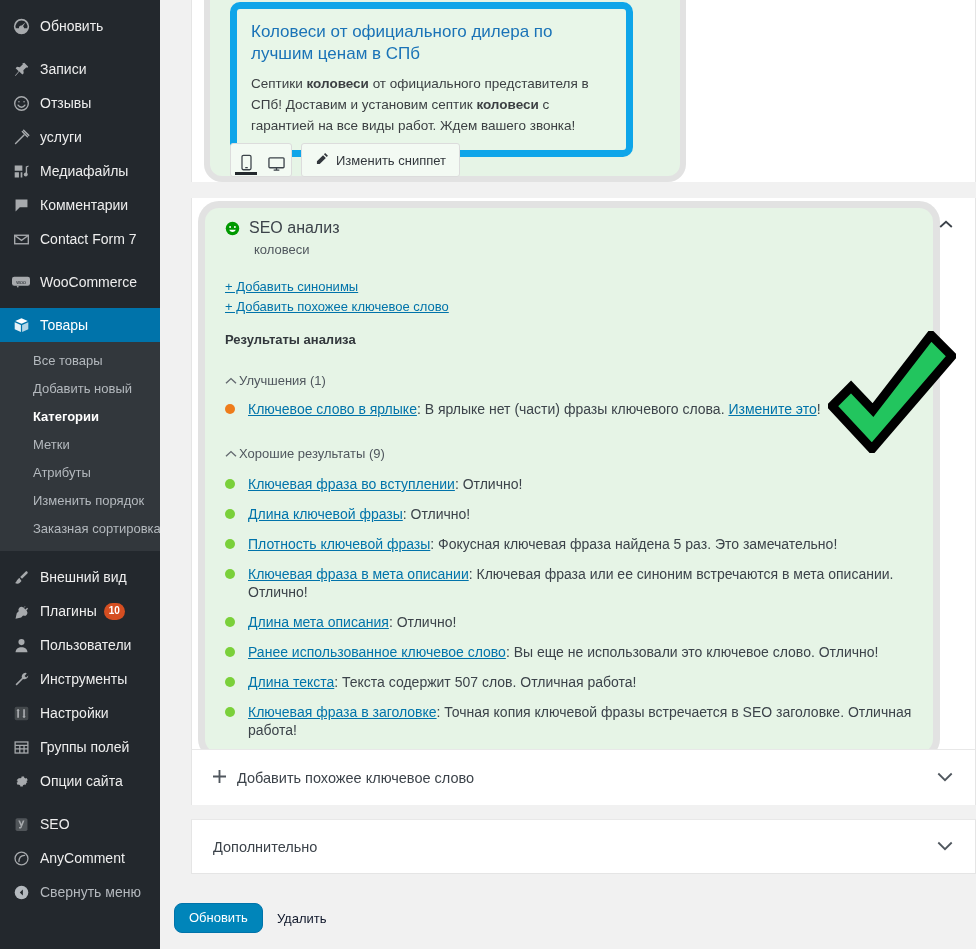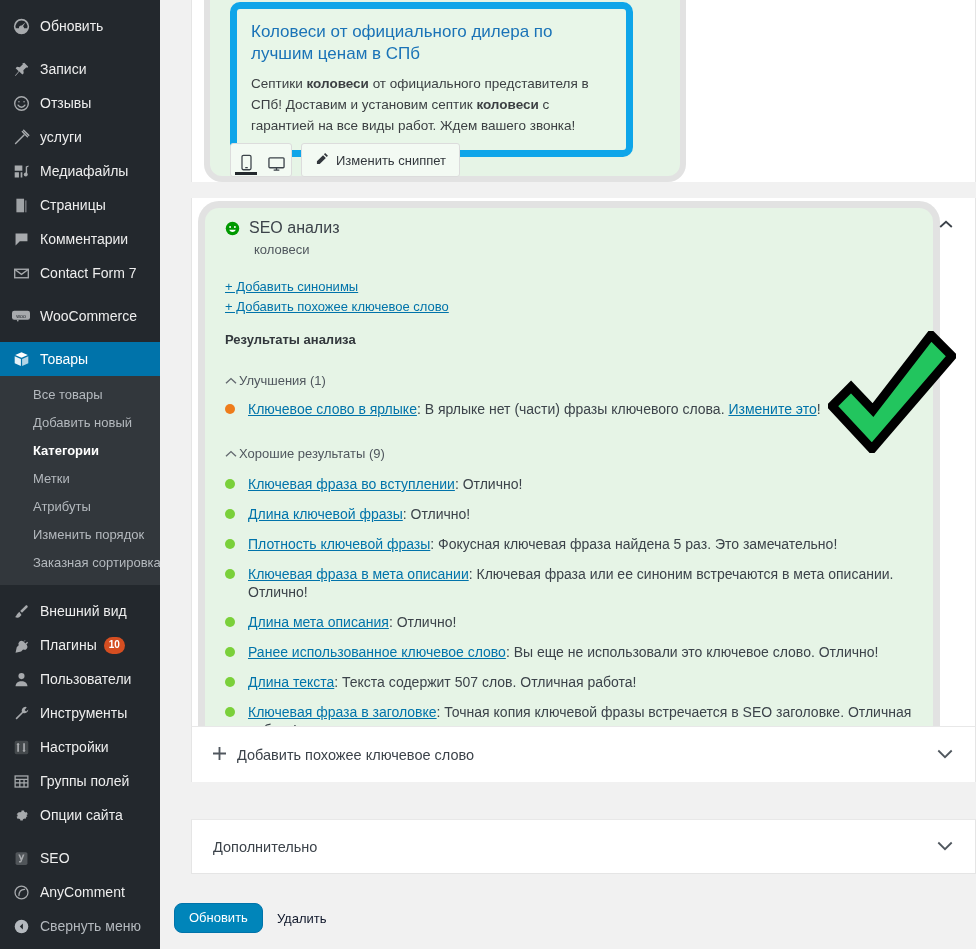--- a/index.html
+++ b/index.html
@@ -243,21 +243,21 @@
   }
   .panel-label {
     display: flex; align-items: center; gap: 11px;
     margin-left: 21px;
     font-size: 14.5px; color: #3c434a;
   }
   .panel .chev-down {
     position: absolute; right: 22px;
     color: #50575e;
   }
-  #panel-related { top: 726px; height: 56px; }
+  #panel-related { top: 749px; height: 56px; }
   #panel-advanced { top: 819px; height: 55px; border-bottom: 1px solid #e5e5e5; }
 
   
   #actions {
     position: absolute; left: 14px; top: 903px;
     display: flex; align-items: center; gap: 14px;
   }
   #btn-update {
     background: #0085ba;
     border: 1px solid #0073aa;
@@ -342,29 +342,20 @@
       <span class="mi-ico">
         <svg width="17" height="17" viewBox="0 0 20 20" fill="currentColor">
             <path d="M2 3h9v6H2V3zm0 8h5v6H2v-6zm7 0h2v6H9v-6z"></path>
             <circle cx="15" cy="13.5" r="2.3"></circle>
             <path d="M16.6 13.5V5l1.6-.6V3L15 4v9.5z"></path>
           </svg>
       </span>
       <span>Медиафайлы</span>
     </div>
 
-    <div class="menu-item">
-      <span class="mi-ico">
-        <svg width="17" height="17" viewBox="0 0 20 20" fill="currentColor">
-            <path d="M4 2h9v16H4z" opacity=".95"></path>
-            <path d="M14 4h2v14h-2z" opacity=".55"></path>
-          </svg>
-      </span>
-      <span>Страницы</span>
-    </div>
 
     <div class="menu-item">
       <span class="mi-ico">
         <svg width="17" height="17" viewBox="0 0 20 20" fill="currentColor">
             <path d="M3 3h14v9H8l-5 5V3z"></path>
           </svg>
       </span>
       <span>Комментарии</span>
     </div>
 

